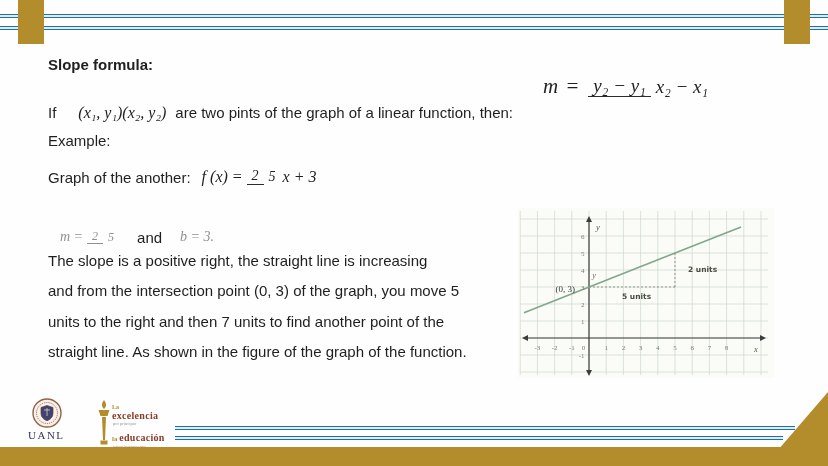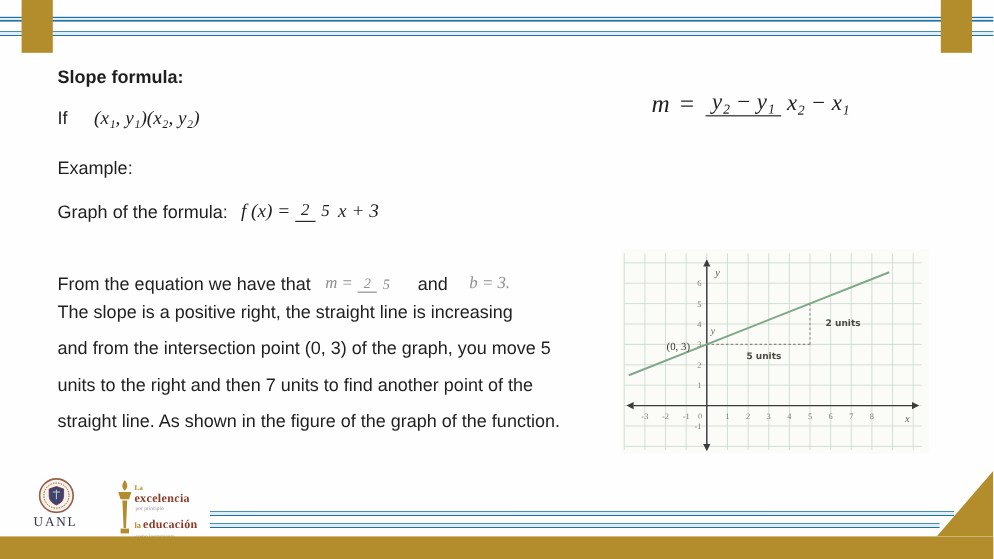--- a/index.html
+++ b/index.html
@@ -46,49 +46,49 @@
 
 <div class="stripe" style="left:0;top:14px;width:828px;"></div>
 <div class="stripe" style="left:0;top:26px;width:828px;"></div>
 <div class="gold-bar" style="left:18px;"></div>
 <div class="gold-bar" style="left:784px;"></div>
 
 <div class="abs title">Slope formula:</div>
 
 <div class="abs baseline" style="left:48px;top:90px;font-size:15px;text-align:center;">
   <span>If</span>
-  <span class="math" style="font-size:16px;margin:0 9px 0 22px;">(x₁, y₁)(x₂, y₂)</span>
+  <span class="math" style="font-size:16px;margin:14px 9px 0 22px;">(x₁, y₁)(x₂, y₂)</span>
+  <span>are two pints of the graph of a linear function, then:</span>
 </div>
 
 <div class="abs row math" id="slope-formula">
   <span>m</span>
   <span style="margin-left:7px;">=</span>
   <span class="frac">
     <span class="num">y₂ − y₁</span>
     <span class="den">x₂ − x₁</span>
   </span>
 </div>
 
 <div class="abs" style="left:48px;top:132px;font-size:15px;">Example:</div>
 
 <div class="abs row" style="left:48px;top:158px;height:38px;font-size:15px;">
-  <span>Graph of the formula:</span>
+  <span>Graph of the another:</span>
   <span class="math row" style="font-size:16px;margin-left:11px;">
     <span>f (x)</span>
     <span style="margin:0 4px;">=</span>
     <span class="frac" style="font-size:14px;">
       <span class="num">2</span>
       <span class="den">5</span>
     </span>
     <span style="margin-left:2px;">x + 3</span>
   </span>
 </div>
 
 <div class="abs row" style="left:48px;top:220px;height:34px;font-size:15px;">
-  <span>From the equation we have that</span>
   <span class="math row gray-math" style="font-size:14px;margin-left:12px;">
     <span>m =</span>
     <span class="frac" style="font-size:12px;margin-left:4px;">
       <span class="num">2</span>
       <span class="den">5</span>
     </span>
   </span>
   <span style="margin:0 18px;">and</span>
   <span class="math gray-math" style="font-size:14px;">b = 3.</span>
 </div>

